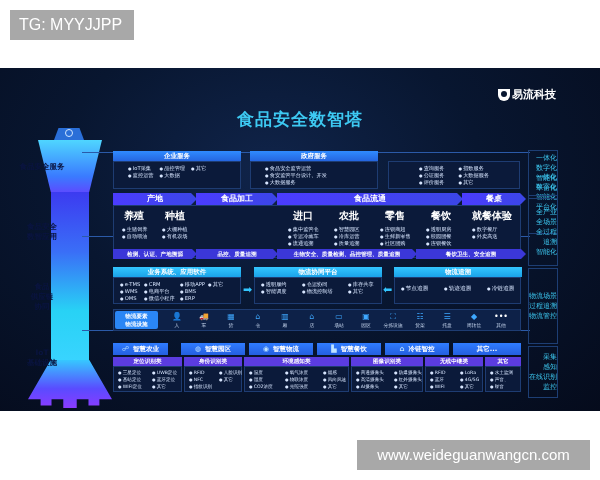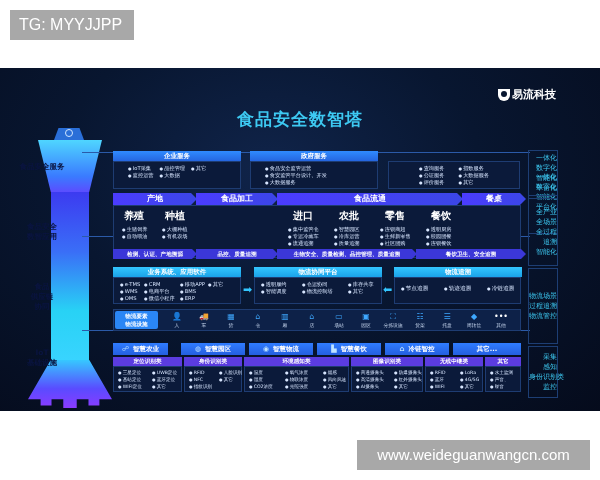--- a/index.html
+++ b/index.html
@@ -150,20 +150,25 @@
         <div class="it">连锁商超</div>
         <div class="it">生鲜新零售</div>
         <div class="it">社区团购</div>
       </div>
     <div class="cat" style="left:304px;width:46px">
         <h4>餐饮</h4>
         <div class="it">透明厨房</div>
         <div class="it">校园团餐</div>
         <div class="it">连锁餐饮</div>
       </div>
+    <div class="cat" style="left:350px;width:56px">
+        <h4>就餐体验</h4>
+        <div class="it">数字餐厅</div>
+        <div class="it">外卖高送</div>
+      </div>
   </div>
 
   <div class="sband" style="left:113px;top:181px;width:84px">检测、认证、产地溯源</div>
   <div class="sband" style="left:196px;top:181px;width:82px">品控、质量追溯</div>
   <div class="sband" style="left:277px;top:181px;width:140px">生物安全、质量检测、品控管理、质量追溯</div>
   <div class="sband" style="left:416px;top:181px;width:110px">餐饮卫生、安全追溯</div>
 
   <div class="hdr cyan" style="left:113px;top:199px;width:128px">业务系统、应用软件</div>
   <div class="box" style="left:113px;top:209px;width:128px;height:27px">
     <div class="grid" style="grid-template-columns:22px 34px 26px auto;padding-left:6px;column-gap:2px">
@@ -340,17 +345,17 @@
   <div class="rc" style="top:130px;height:68px;white-space:pre">全产业
 全场景
 全过程
 追溯
 智能化</div>
   <div class="rc" style="top:200px;height:76px;white-space:pre">物流场景
 过程追溯
 物流管控</div>
   <div class="rc" style="top:278px;height:52px;white-space:pre">采集
 感知
-身份识别类
+在线识别
 监控</div>
 </div>
 
 <div class="wm2">www.weideguanwangcn.com</div>
 
 </body></html>

